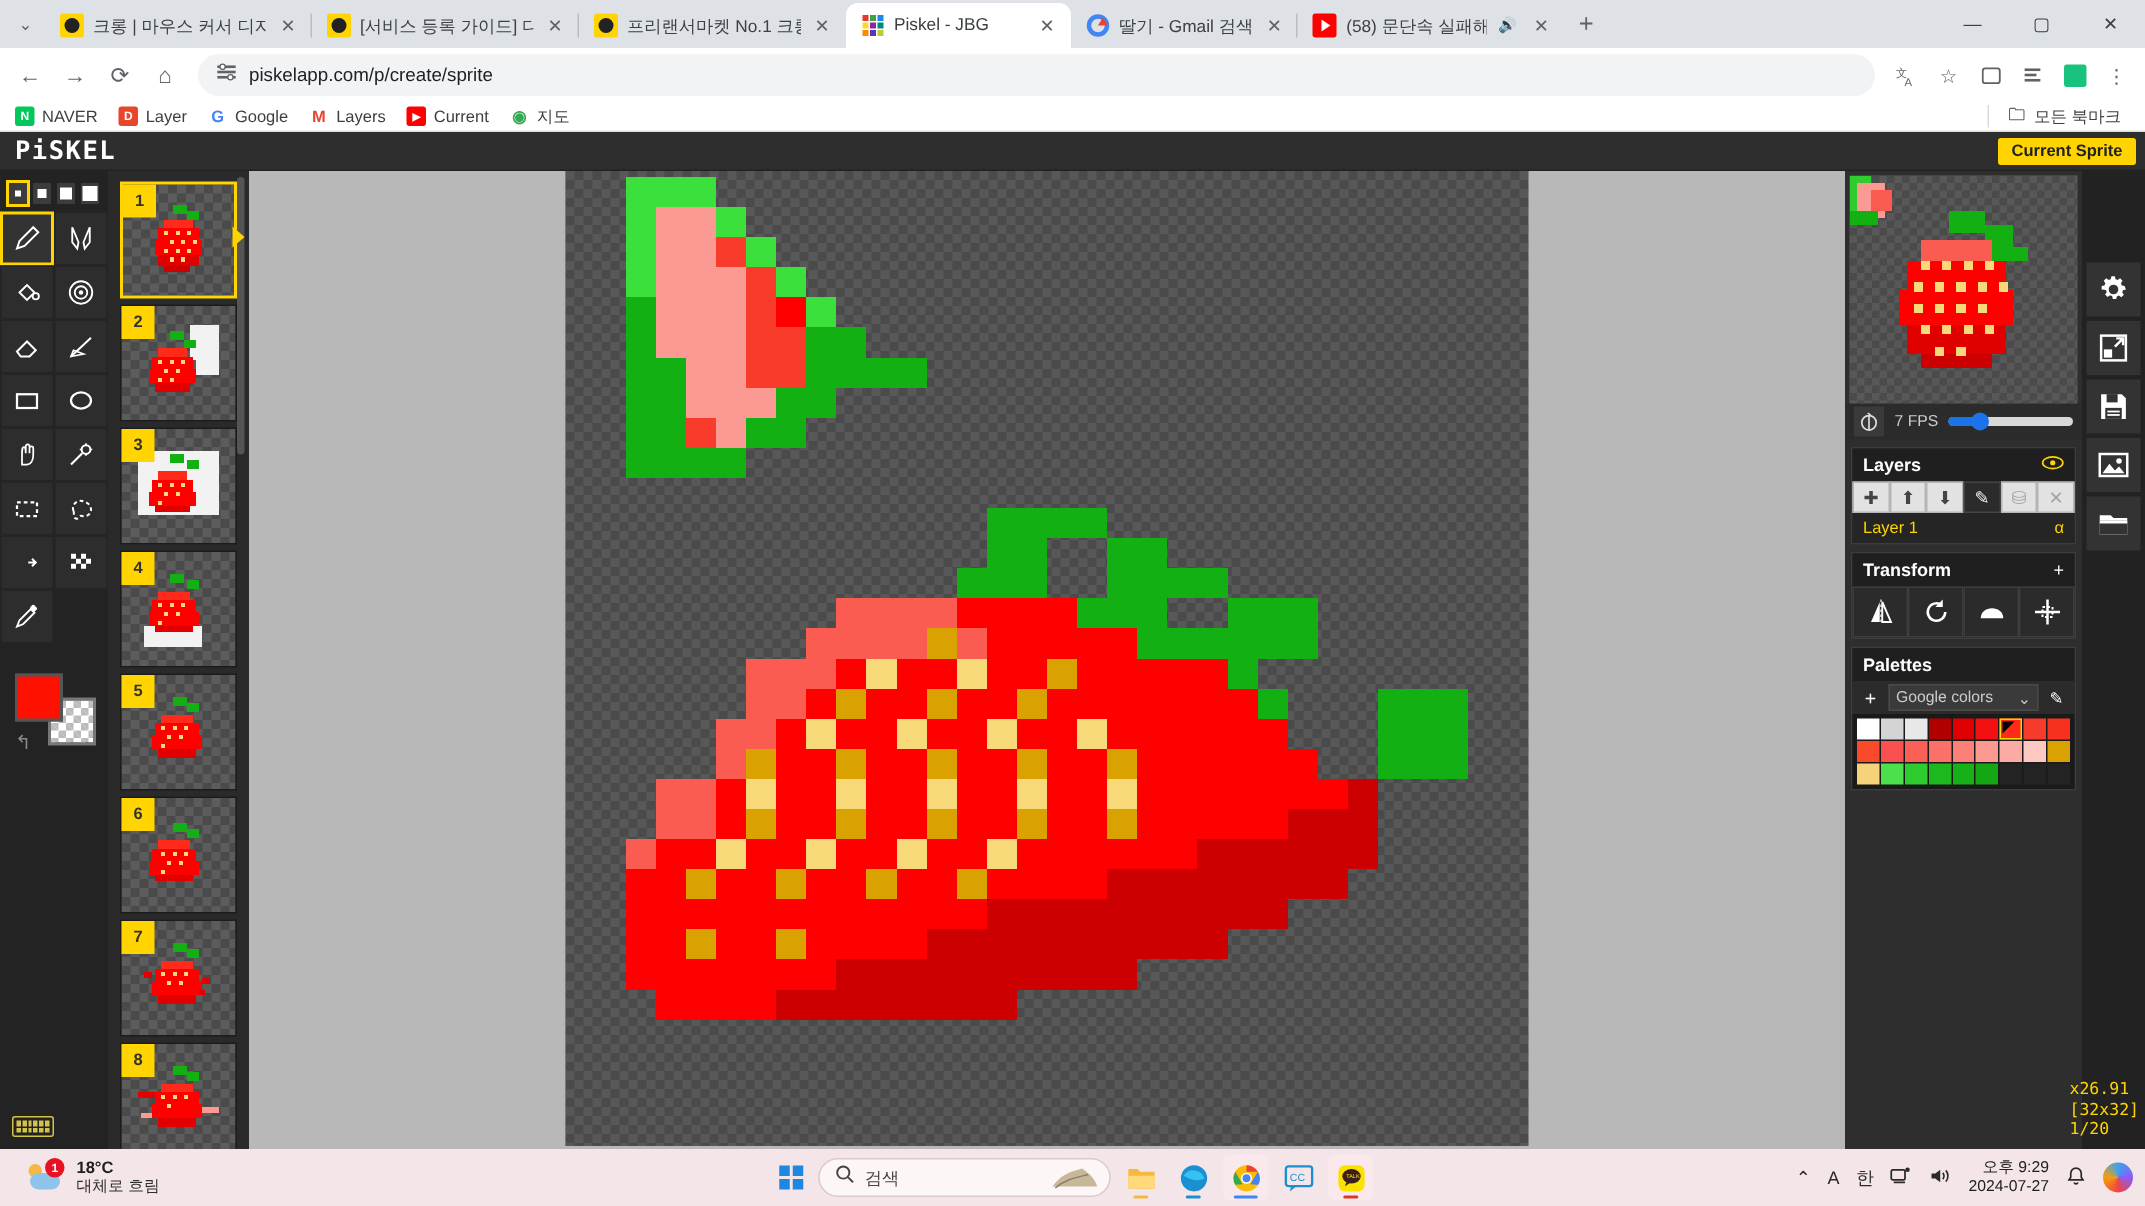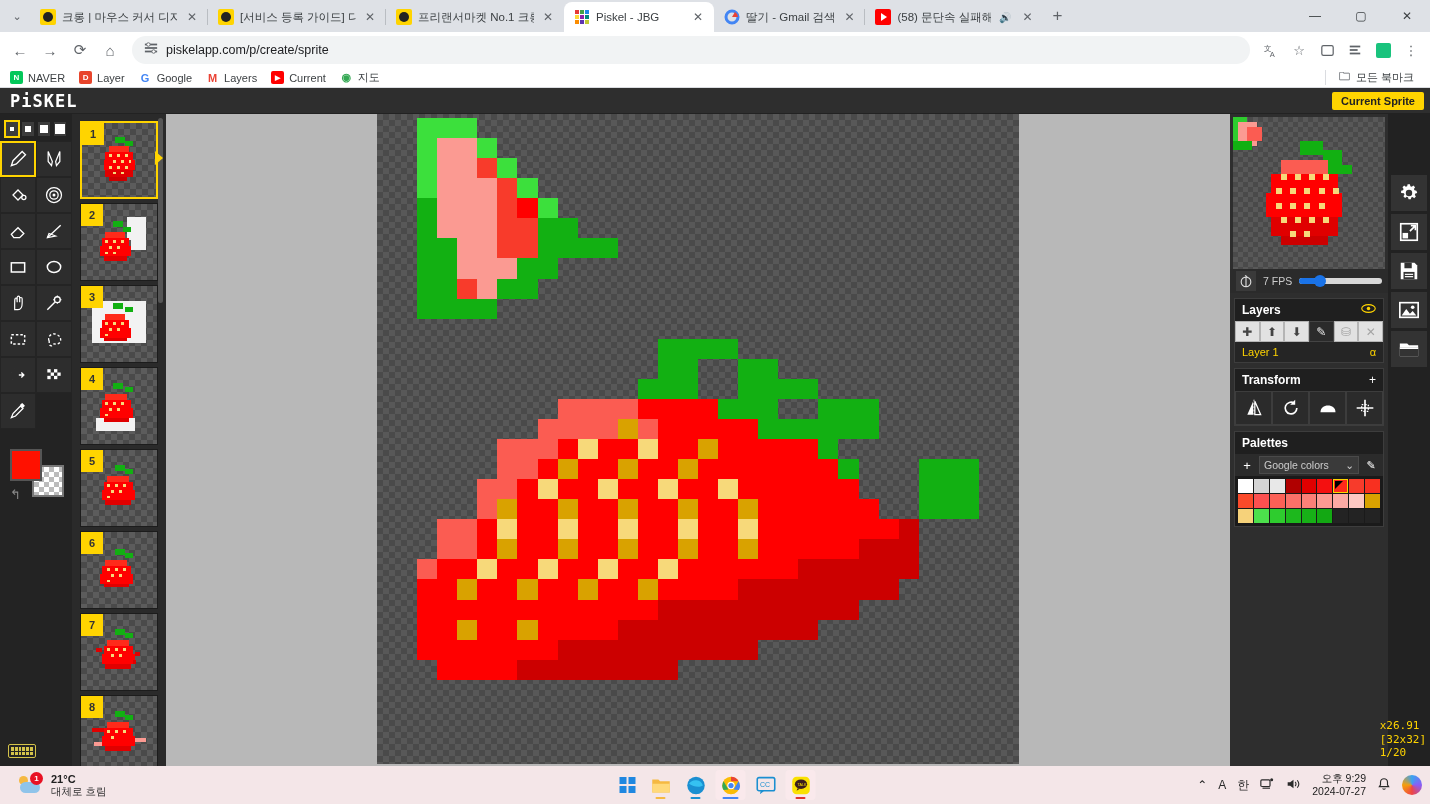--- a/index.html
+++ b/index.html
@@ -1039,32 +1039,45 @@
 </div>
 
 <div class="taskbar">
   <div class="weather">
     <div class="wicon">
       <div class="wsun"></div>
       <div class="wcloud"></div>
       <div class="wbadge">1</div>
     </div>
     <div class="wtext">
-      <div class="wtemp">21°C</div>
+      <div class="wtemp">18°C</div>
       <div class="wdesc">대체로 흐림</div>
     </div>
   </div>
 
   <div class="tbcenter">
     <div class="startbtn">
         <i></i>
         <i></i>
         <i></i>
         <i></i>
       </div>
+    <div class="searchbox">
+      <span>
+        <svg width="13" height="13" viewBox="0 0 16 16">
+            <circle cx="7" cy="7" r="5" fill="none" stroke="#444" stroke-width="1.6"></circle>
+        <path d="M11 11l4 4" stroke="#444" stroke-width="1.6"></path>
+          </svg></span>
+      <span class="q">검색</span>
+      <span style="position:absolute;right:6px;top:4px">
+        <svg width="34" height="17" viewBox="0 0 34 17">
+            <path d="M2 14c6-8 12-10 20-12 4 3 8 6 10 12z" fill="#c8b89a"></path>
+        <path d="M4 15c7-6 14-7 22-9" stroke="#8c7e68" stroke-width="1" fill="none"></path>
+          </svg></span>
+    </div>
     <div class="tbapp">
       <svg width="21" height="21" viewBox="0 0 24 24">
           <path d="M2 5h7l2 2h11v13H2z" fill="#f5b942"></path>
       <path d="M2 10h20v10H2z" fill="#ffd97a"></path>
         </svg>
       <span class="dot" style="background:#f5b942"></span>
       </div>
     <div class="tbapp">
       <svg width="21" height="21" viewBox="0 0 24 24">
           <circle cx="12" cy="12" r="10" fill="#1a8fd1"></circle>

